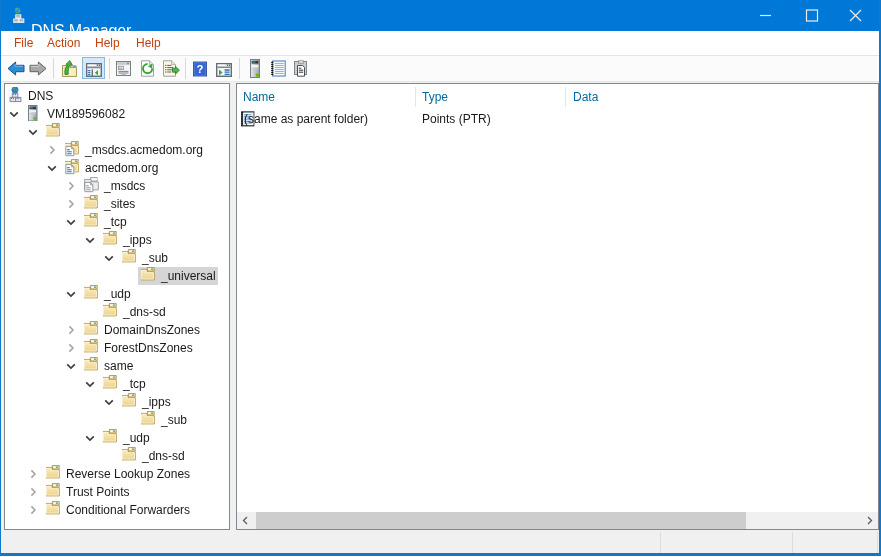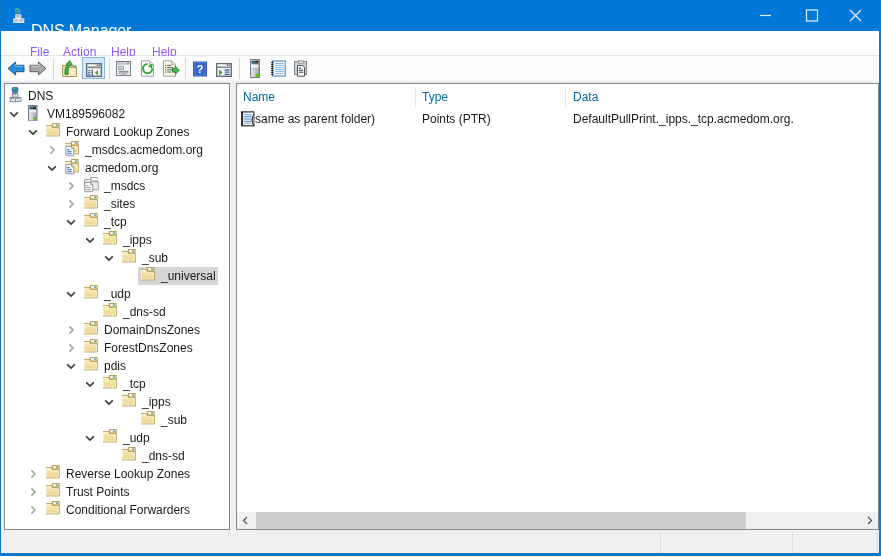--- a/index.html
+++ b/index.html
@@ -4,21 +4,21 @@
 <style>
   * { margin:0; padding:0; box-sizing:border-box; }
   html,body { width:881px; height:557px; overflow:hidden; }
   body { font-family:"Liberation Sans", sans-serif; font-size:12px; color:#1a1a1a; }
   .win { position:absolute; left:0; top:0; width:881px; height:556px; background:#f0f0f0;
          border-left:1px solid #1177c8; border-right:2px solid #1177c8; border-bottom:3px solid #1177c8; }
   .titlebar { position:absolute; left:0; top:0; width:878px; height:31px; background:#0078d7; }
   .title-text { position:absolute; left:30px; top:22px; color:#ffffff; font-size:16px; letter-spacing:-0.1px;text-decoration:underline; }
   .cap { position:absolute; top:0; height:31px; width:45px; }
   .menubar { position:absolute; left:0; top:31px; width:878px; height:25px; background:#ffffff; border-bottom:1px solid #e4e4e4; }
-  .menubar span { position:absolute; top:14px; color:#8b5cf6;margin-left:16px; }
+  .menubar span { position:absolute; top:5px; color:#c2410c; }
   .toolbar { position:absolute; left:0; top:56px; width:878px; height:26px; background:#fbfbfb; border-bottom:1px solid #e7e7e7; }
   .tsep { position:absolute; top:2px; width:1px; height:21px; background:#d8d8d8; }
   .content { position:absolute; left:0; top:83px; width:794px; height:470px; background:#f0f0f0; }
   .pane { position:absolute; background:#ffffff; border:1px solid #828790; }
   .lpane { left:3px; top:0px; width:226px; height:447px; }
   .rpane { left:235px; top:0px; width:643px; height:447px; }
   .trow { position:absolute; height:18px; line-height:18px; white-space:nowrap; }
   .ticon { position:absolute; width:16px; height:16px; }
   .chev { position:absolute; width:16px; height:16px; }
   .hdr { position:absolute; top:0; height:26px; line-height:26px; color:#0369a1; }
@@ -245,21 +245,20 @@
       <svg class="ticon" style="left:22px;top:21px" viewBox="0 0 16 16">
           <use href="#server"></use>
         </svg>
       <div class="trow" style="left:42px;top:21px">VM189596082</div>
       <svg class="chev" style="left:20px;top:40px" viewBox="0 0 16 16">
           <use href="#chevopen"></use>
         </svg>
       <svg class="ticon" style="left:41px;top:39px" viewBox="0 0 16 16">
           <use href="#folder"></use>
         </svg>
-      <div class="trow" style="left:61px;top:39px">Forward Lookup Zones</div>
       <svg class="chev" style="left:39px;top:58px" viewBox="0 0 16 16">
           <use href="#chevclosed"></use>
         </svg>
       <svg class="ticon" style="left:60px;top:57px" viewBox="0 0 16 16">
           <use href="#zone"></use>
         </svg>
       <div class="trow" style="left:80px;top:57px">_msdcs.acmedom.org</div>
       <svg class="chev" style="left:39px;top:76px" viewBox="0 0 16 16">
           <use href="#chevopen"></use>
         </svg>
@@ -331,21 +330,21 @@
       <svg class="ticon" style="left:79px;top:255px" viewBox="0 0 16 16">
           <use href="#folder"></use>
         </svg>
       <div class="trow" style="left:99px;top:255px">ForestDnsZones</div>
       <svg class="chev" style="left:58px;top:274px" viewBox="0 0 16 16">
           <use href="#chevopen"></use>
         </svg>
       <svg class="ticon" style="left:79px;top:273px" viewBox="0 0 16 16">
           <use href="#folder"></use>
         </svg>
-      <div class="trow" style="left:99px;top:273px">pdis</div>
+      <div class="trow" style="left:99px;top:273px">same</div>
       <svg class="chev" style="left:77px;top:292px" viewBox="0 0 16 16">
           <use href="#chevopen"></use>
         </svg>
       <svg class="ticon" style="left:98px;top:291px" viewBox="0 0 16 16">
           <use href="#folder"></use>
         </svg>
       <div class="trow" style="left:118px;top:291px">_tcp</div>
       <svg class="chev" style="left:96px;top:310px" viewBox="0 0 16 16">
           <use href="#chevopen"></use>
         </svg>
@@ -392,23 +391,22 @@
     </div>
     <div class="pane rpane">
       <div class="hdr" style="left:6px">Name</div>
       <div class="hdr" style="left:185px">Type</div>
       <div class="hdr" style="left:336px">Data</div>
       <div class="hsep" style="left:178px"></div>
       <div class="hsep" style="left:328px"></div>
       <svg class="ticon" style="left:3px; top:27px" viewBox="0 0 16 16">
           <use href="#record"></use>
         </svg>
-      <div class="trow" style="left:14px; top:26px">(same as parent folder)</div>
+      <div class="trow" style="left:7px; top:26px">(same as parent folder)</div>
       <div class="trow" style="left:185px; top:26px">Points (PTR)</div>
-      <div class="trow" style="left:336px; top:26px">DefaultPullPrint._ipps._tcp.acmedom.org.</div>
       <div style="position:absolute;left:0px;top:428px;width:641px;height:17px;background:#f0f0f0">
         <div style="position:absolute;left:19px;top:0;width:490px;height:17px;background:#cdcdcd"></div>
         <svg style="position:absolute;left:0;top:0;width:17px;height:17px" viewBox="0 0 17 17">
             <path d="M10 5 L6.5 8.5 L10 12" stroke="#5a5a5a" stroke-width="1.3" fill="none"></path>
           </svg>
         <svg style="position:absolute;left:624px;top:0;width:17px;height:17px" viewBox="0 0 17 17">
             <path d="M7 5 L10.5 8.5 L7 12" stroke="#5a5a5a" stroke-width="1.3" fill="none"></path>
           </svg>
       </div>
     </div>

